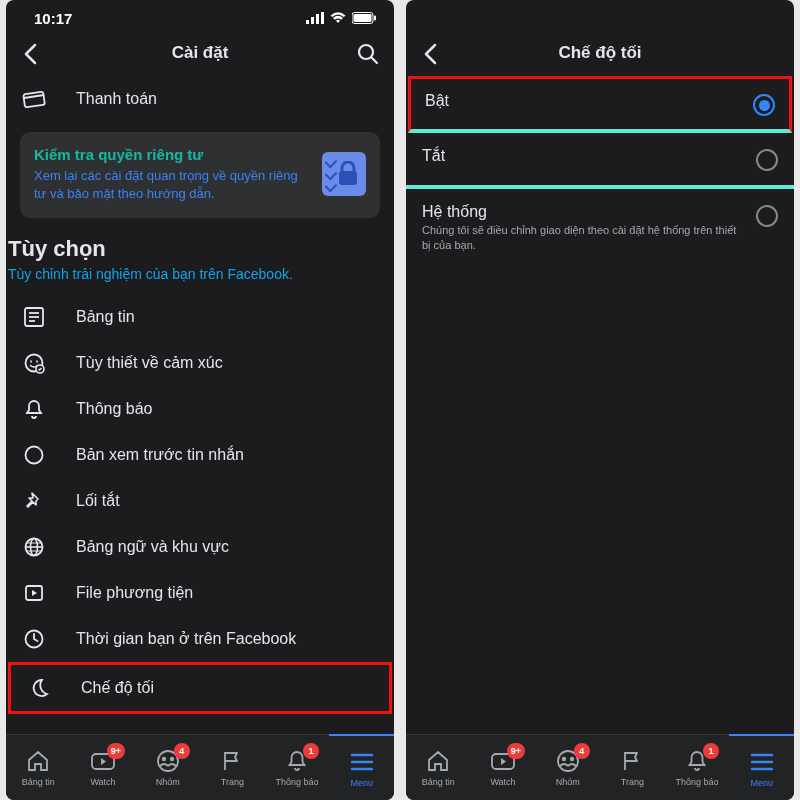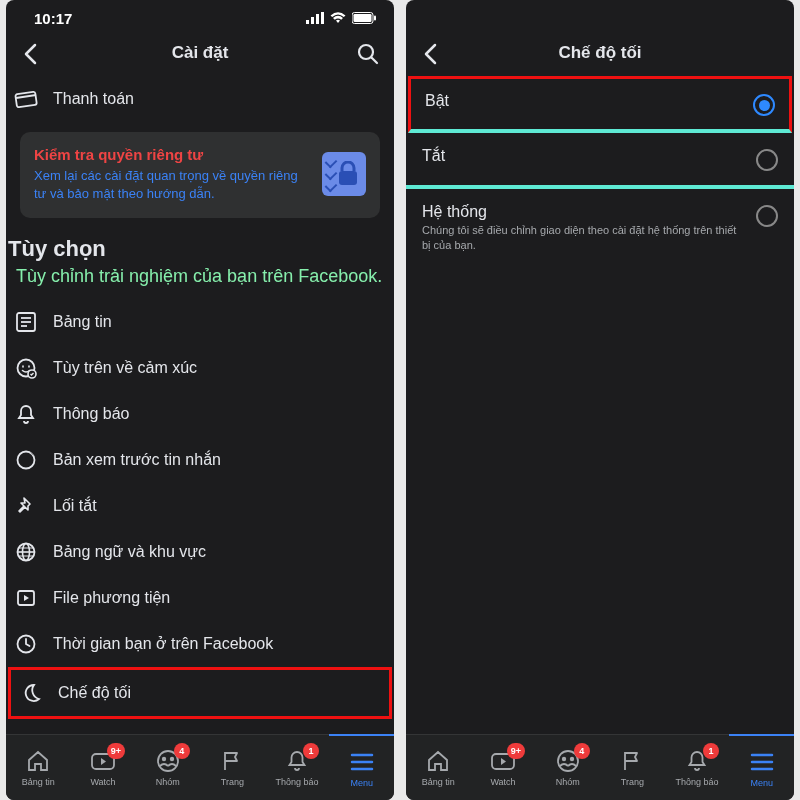--- a/index.html
+++ b/index.html
@@ -64,62 +64,62 @@
     height: 28px;
     display: flex;
     align-items: center;
     justify-content: center;
   }
   .nav-title { font-size: 17px; font-weight: 600; }
   .content { flex: 1; overflow: hidden; padding: 0; }
   .list-item {
     display: flex;
     align-items: center;
-    gap: 15px;
-    padding: 11px 8px;
+    gap: 30px;
+    padding: 11px 16px;
     font-size: 16px;
     color: #e4e6eb;
     justify-content: center;
   }
   .list-item .ico { width: 24px; height: 24px; display: flex; align-items: center; justify-content: center; color: #e4e6eb; }
   .list-item .label { flex: 1; }
   .highlight-red { border: 3px solid #e11; margin: 0 2px; }
   
   .card {
     background: #2f3031;
     margin: 10px 14px 18px;
     border-radius: 10px;
     padding: 14px 14px 16px;
     display: flex;
     gap: 14px;
     align-items: center;
   }
   .card-text { flex: 1; }
-  .card-title { font-size: 15px; font-weight: 600; color: #ef4444; margin-bottom: 4px; }
+  .card-title { font-size: 15px; font-weight: 600; color: #14b8a6; margin-bottom: 4px; }
   .card-sub { font-size: 13px; color: #3b82f6; line-height: 1.35; }
   .card-icon {
     width: 44px; height: 44px;
     background: #6b8be8;
     border-radius: 6px;
     position: relative;
     display: flex;
     align-items: center;
     justify-content: center;
   }
   .card-icon .check-col{
     position:absolute; left:4px; top:4px; bottom:4px; width:12px;
     display:flex; flex-direction:column; justify-content:space-around;
   }
   .card-icon .check-col div{
     width:10px;height:8px;border-left:2px solid #2a4fb5;border-bottom:2px solid #2a4fb5;
     transform:rotate(-45deg);
   }
   .section-head { padding: 0 2px 4px; }
   .section-title { font-size: 22px; font-weight: 700; color: #e4e6eb; }
-  .section-sub { font-size: 18px; color: #86efac; margin: 4px 8px 8px; }
+  .section-sub { font-size: 14px; color: #0ea5e9; margin: 4px 0 8px; }
 
   
   .tab-bar {
     height: 66px;
     background: #222324;
     display: flex;
     border-top: 1px solid #343536;
   }
   .tab {
     flex: 1;
@@ -265,21 +265,21 @@
     </div>
     <div class="list-item">
       <span class="ico">
           <svg width="22" height="22" viewBox="0 0 22 22">
             <circle cx="11" cy="11" r="8.5" stroke="#e4e6eb" stroke-width="1.8" fill="none"></circle>
             <path d="M8 10 l0-1 M14 10 l0-1 M7.5 13.5 q3.5 3 7 0" stroke="#e4e6eb" stroke-width="1.6" fill="none" stroke-linecap="round"></path>
             <circle cx="17" cy="17" r="4" fill="#1c1c1e" stroke="#e4e6eb" stroke-width="1.6"></circle>
             <path d="M15.5 17 l1 1 l2 -2" stroke="#e4e6eb" stroke-width="1.4" fill="none"></path>
           </svg>
         </span>
-      <span class="label">Tùy trên về cảm xúc</span>
+      <span class="label">Tùy thiết về cảm xúc</span>
     </div>
     <div class="list-item">
       <span class="ico">
           <svg width="22" height="22" viewBox="0 0 22 22">
             <path d="M11 3 a5 5 0 0 1 5 5 v4 l2 3 H4 l2-3 V8 a5 5 0 0 1 5-5 Z" stroke="#e4e6eb" stroke-width="1.8" fill="none"></path>
             <path d="M9 18 a2 2 0 0 0 4 0" stroke="#e4e6eb" stroke-width="1.8" fill="none"></path>
           </svg>
         </span>
       <span class="label">Thông báo</span>
     </div>

